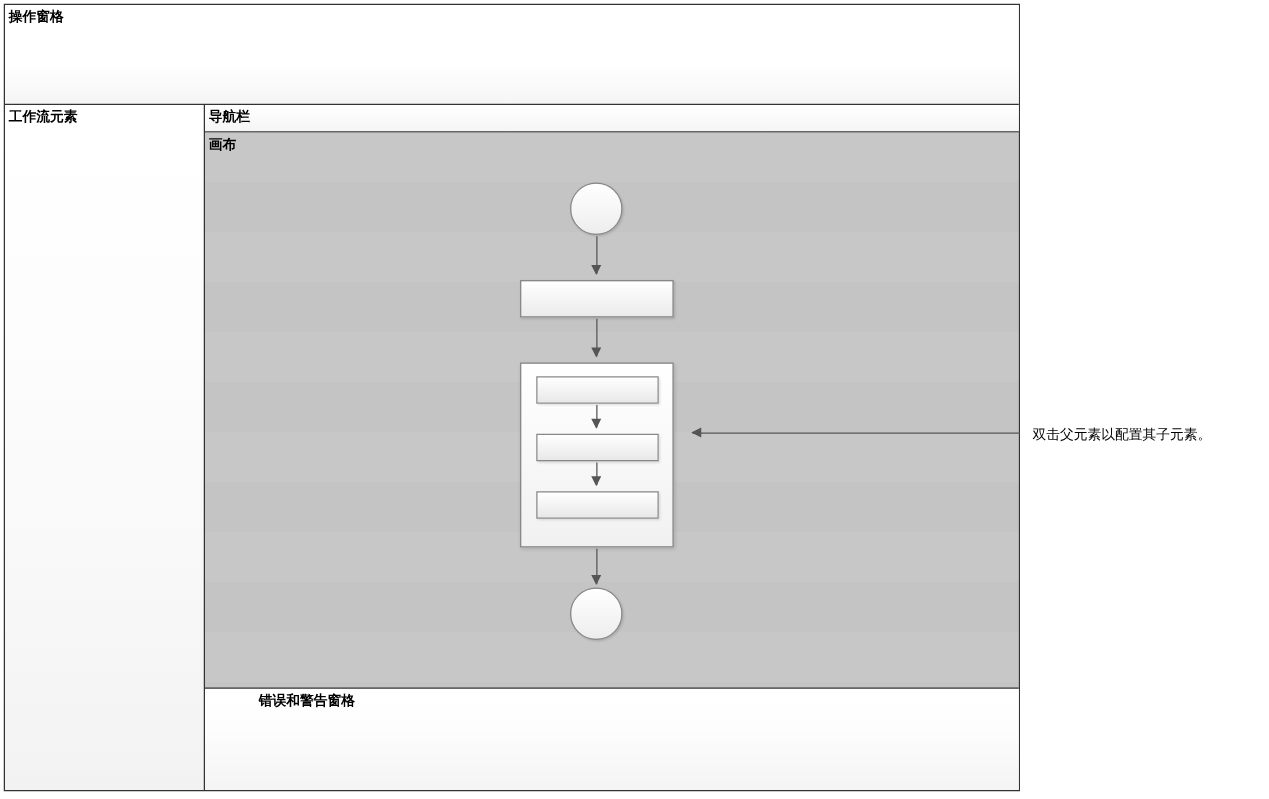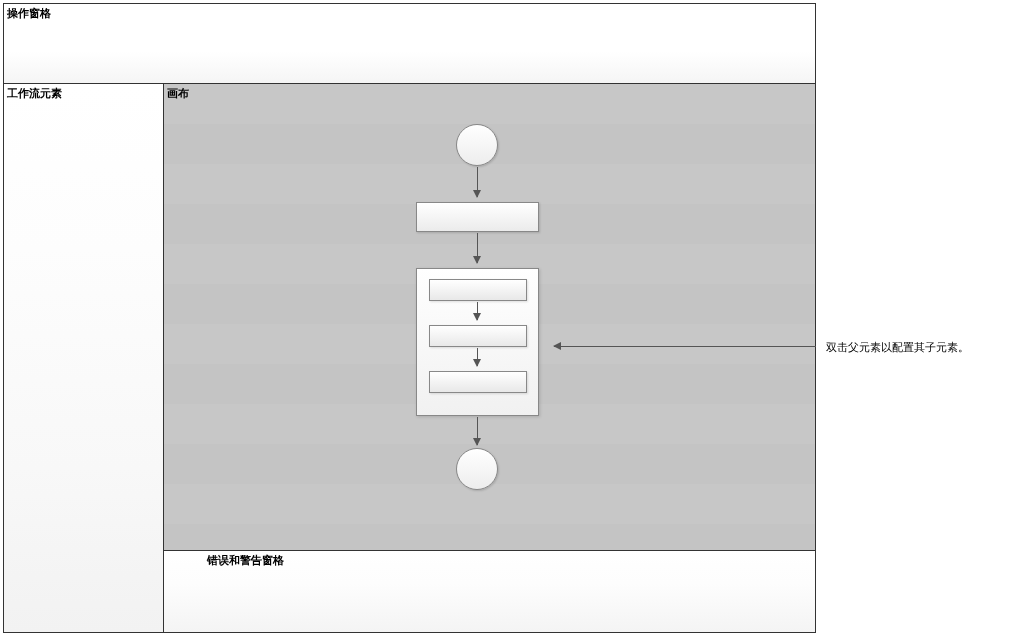--- a/index.html
+++ b/index.html
@@ -194,20 +194,23 @@
   </div>
 
   <div class="lower-area">
 
     <div class="elements-pane">
       <div class="label">工作流元素</div>
     </div>
 
     <div class="right-col">
 
+      <div class="nav-bar">
+        <div class="label">导航栏</div>
+      </div>
 
       <div class="canvas-pane">
         <div class="label">画布</div>
 
         <div class="flowchart">
 
           <div class="shape-circle" style="left:292px; top:40px;"></div>
 
           <div class="arrow-v" style="left:313px; top:83px; height:30px;"></div>
 

